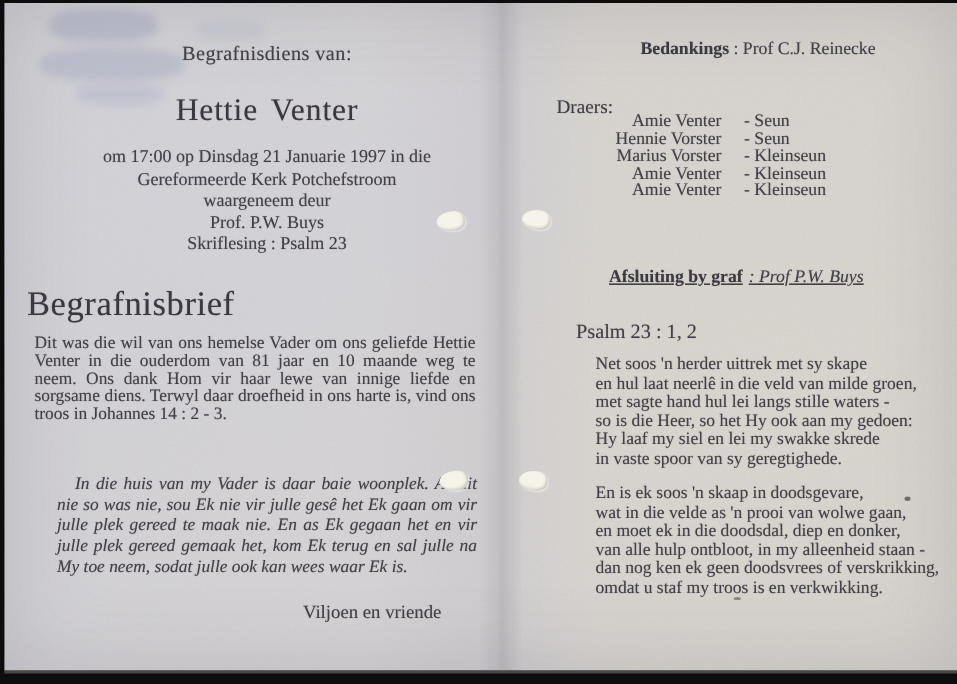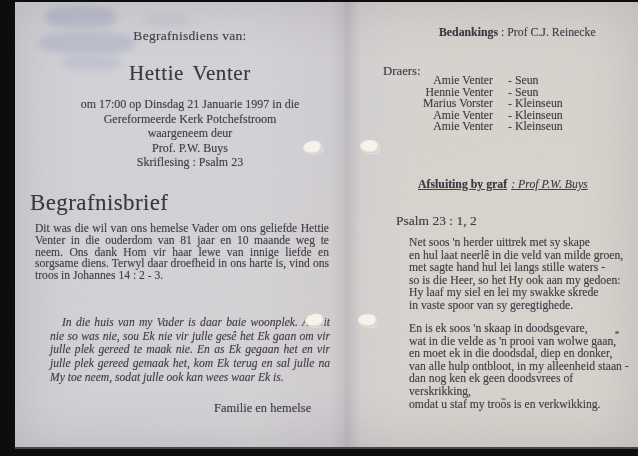--- a/index.html
+++ b/index.html
@@ -8,21 +8,20 @@
     background:#0d0d0d;
     font-family:"Liberation Serif","DejaVu Serif",serif;
   }
   .paper{
     position:absolute;left:3px;top:2px;right:0;bottom:7px;
     background:
       radial-gradient(ellipse 420px 260px at 18% 28%, rgba(210,212,220,.55), rgba(210,212,220,0) 70%),
       radial-gradient(ellipse 420px 300px at 82% 60%, rgba(219,215,206,.5), rgba(219,215,206,0) 70%),
       linear-gradient(90deg,#d3d2d6 0%,#d6d4d6 38%,#d0cdd1 51%,#d8d5d0 62%,#d8d5cf 100%);
     border-bottom:2px solid #4a4846;
-    margin-left:12px;
   }
   .vignette{position:absolute;inset:0;box-shadow:inset 0 0 55px rgba(100,95,105,.22);pointer-events:none;z-index:9;}
   .noise{position:absolute;inset:0;width:100%;height:100%;opacity:.5;z-index:7;pointer-events:none;}
   .fold{position:absolute;left:316px;top:0;width:30px;height:100%;z-index:1;
     background:linear-gradient(90deg,rgba(0,0,0,0) 0%,rgba(90,85,100,.10) 42%,rgba(85,80,95,.16) 52%,rgba(0,0,0,0) 100%);}
   .bleed{position:absolute;filter:blur(3px);border-radius:40%;z-index:0;}
   .b1{left:30px;top:4px;width:72px;height:22px;background:rgba(125,140,178,.30);}
   .b2{left:24px;top:30px;width:96px;height:22px;background:rgba(125,140,178,.26);}
   .b3{left:48px;top:54px;width:58px;height:14px;background:rgba(125,140,178,.20);}
   .b4{left:128px;top:12px;width:46px;height:12px;background:rgba(125,140,178,.12);}
@@ -78,35 +77,35 @@
     <div class="t lp-header">Begrafnisdiens van:</div>
     <div class="t lp-name">Hettie Venter</div>
     <div class="t lp-details">om 17:00 op Dinsdag 21 Januarie 1997 in die
 Gereformeerde Kerk Potchefstroom
 waargeneem deur
 Prof. P.W. Buys
 Skriflesing : Psalm 23</div>
     <div class="t lp-section">Begrafnisbrief</div>
     <div class="t lp-para">Dit was die wil van ons hemelse Vader om ons geliefde Hettie Venter in die ouderdom van 81 jaar en 10 maande weg te neem. Ons dank Hom vir haar lewe van innige liefde en sorgsame diens. Terwyl daar droefheid in ons harte is, vind ons troos in Johannes 14 : 2 - 3.</div>
     <div class="t lp-quote">In die huis van my Vader is daar baie woonplek. As dit nie so was nie, sou Ek nie vir julle gesê het Ek gaan om vir julle plek gereed te maak nie. En as Ek gegaan het en vir julle plek gereed gemaak het, kom Ek terug en sal julle na My toe neem, sodat julle ook kan wees waar Ek is.</div>
-    <div class="t lp-signoff">Familie en hemelse</div>
+    <div class="t lp-signoff">Viljoen en vriende</div>
   </div>
 
   <div>
     <div class="t rp-bedankings">
       <span class="lbl">Bedankings</span><span class="val">: Prof C.J. Reinecke</span>
     </div>
     <div class="t rp-draers">Draers:</div>
     <div class="rp-bearers">
       <div class="row">
           <span class="bn">Amie Venter</span>
           <span class="br">- Seun</span>
         </div>
       <div class="row">
-          <span class="bn">Hennie Venter</span>
+          <span class="bn">Hennie Vorster</span>
           <span class="br">- Seun</span>
         </div>
       <div class="row">
           <span class="bn">Marius Vorster</span>
           <span class="br">- Kleinseun</span>
         </div>
       <div class="row">
           <span class="bn">Amie Venter</span>
           <span class="br">- Kleinseun</span>
         </div>

